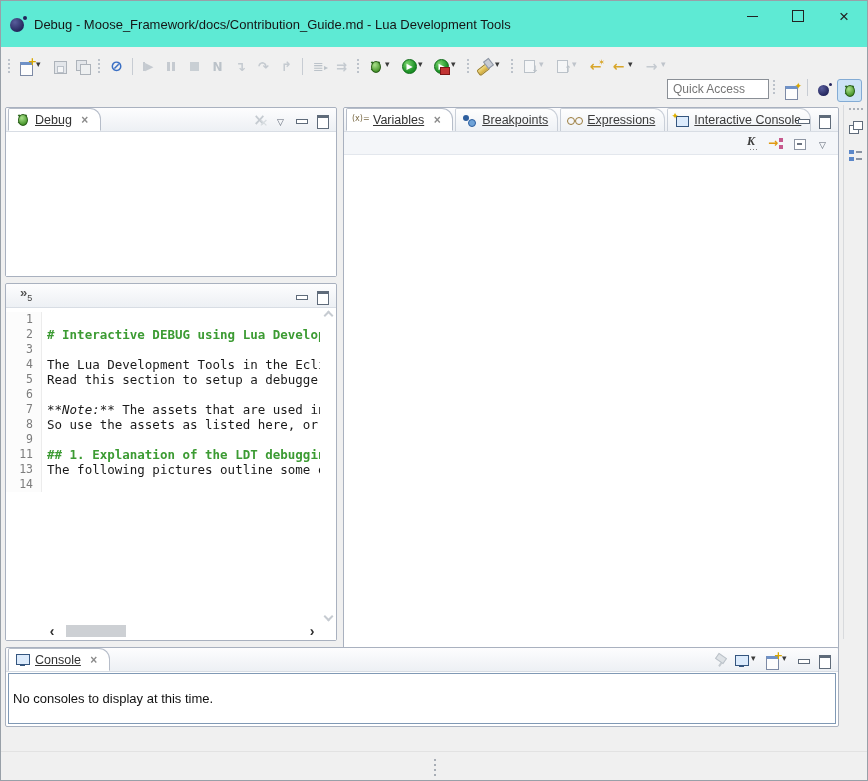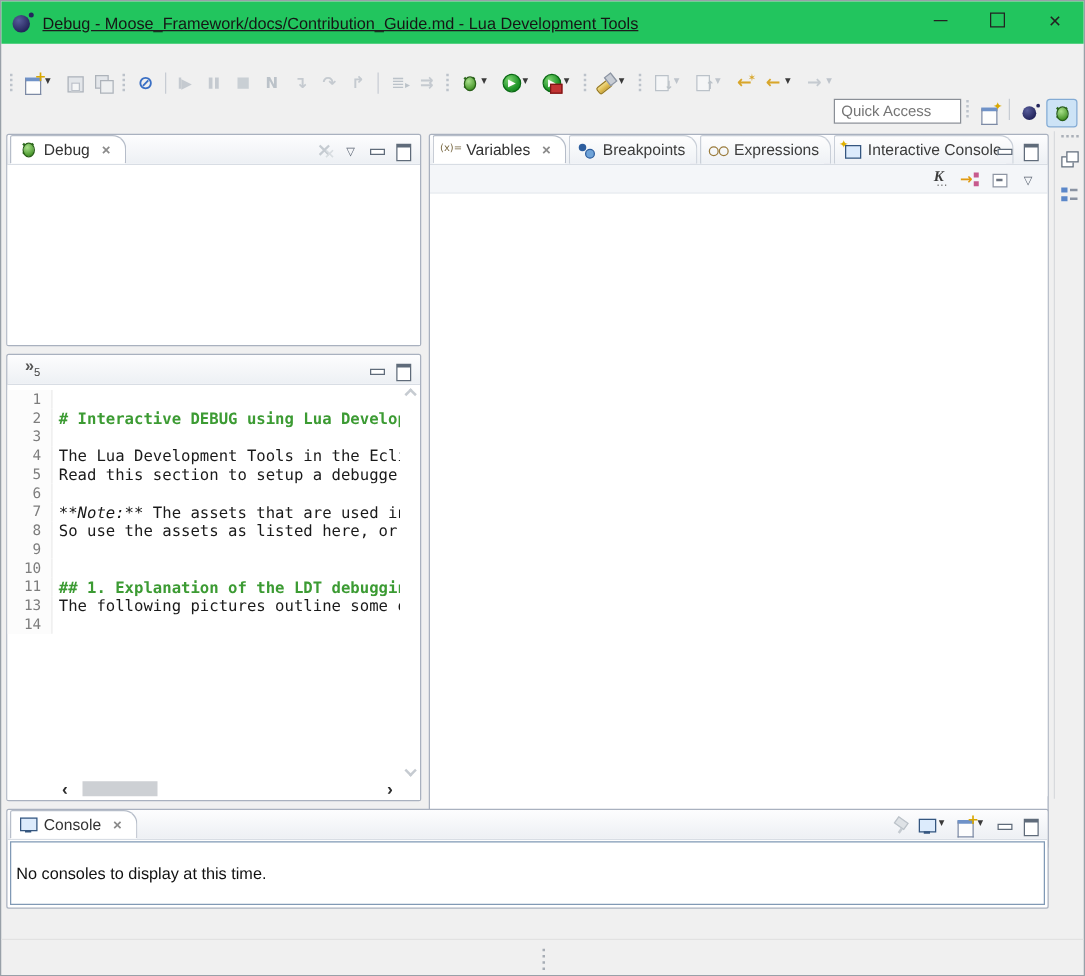--- a/index.html
+++ b/index.html
@@ -1,21 +1,21 @@
 <!DOCTYPE html>
 <html><head>
 <meta charset="utf-8">
 <style>
   html,body{margin:0;padding:0;background:#d8d8d8;}
   *{box-sizing:border-box;}
   .window{position:relative;width:868px;height:781px;background:#f0f0f0;border:1px solid #98a0a8;
     font-family:"Liberation Sans",sans-serif;font-size:13px;color:#1d1d1d;overflow:hidden;}
 
   
-  .titlebar{position:absolute;left:0;top:0;width:100%;height:34px;background:#22c55e;display:flex;align-items:center;padding-left:9px;text-decoration:underline;}
+  .titlebar{position:absolute;left:0;top:0;width:100%;height:46px;background:#5eead4;display:flex;align-items:center;padding-left:9px;}
   .app-icon{width:17px;height:17px;position:relative;margin-right:7px;}
   .app-icon::before{content:"";position:absolute;left:0;top:2px;width:14px;height:14px;border-radius:50%;
     background:radial-gradient(circle at 35% 30%,#585d9b,#23255c 72%);}
   .app-icon::after{content:"";position:absolute;right:0;top:0;width:4px;height:4px;border-radius:50%;background:#23255c;}
   .title-text{font-size:13px;color:#161616;}
   .win-controls{position:absolute;right:0;top:0;height:30px;display:flex;}
   .win-btn{width:46px;height:30px;display:flex;align-items:center;justify-content:center;background:transparent;border:none;position:relative;}
   .glyph-min::before{content:"";width:11px;height:0;border-top:1px solid #222;display:block;}
   .glyph-max::before{content:"";width:10px;height:10px;border:1px solid #222;display:block;}
   .glyph-close::before{content:"×";font-size:17px;color:#222;line-height:1;}
@@ -117,21 +117,21 @@
   .persp-btn.active{background:#cde3f6;border:1px solid #83abd4;}
 
   
   .panel{position:absolute;background:#fff;border:1px solid #a9b1bf;border-radius:2px;}
   .phead{height:24px;background:linear-gradient(#fdfdfe,#edf0f4);border-bottom:1px solid #d8dde4;display:flex;align-items:flex-end;position:relative;border-radius:2px 2px 0 0;}
   .phead-btns{position:absolute;right:3px;top:2px;display:flex;align-items:center;}
   .phead-btns .tb-btn{height:20px;padding:0 1px;}
   .tab{display:inline-flex;align-items:center;height:23px;padding:0 9px 0 5px;margin-left:2px;white-space:nowrap;color:#333;position:relative;border:1px solid transparent;}
   .tab.active{background:#fff;border:1px solid #b6bdc9;border-bottom:1px solid #fff;border-radius:2px 11px 0 0;}
   .tab.inactive{background:linear-gradient(#fefefe,#eef1f5);border:1px solid #c9cfd8;border-bottom:none;border-radius:2px 11px 0 0;color:#3c3c3c;}
-  .tab .label{margin-left:4px;font-size:12.5px;}
+  .tab .label{margin-left:4px;font-size:12.5px;text-decoration:underline;}
   .tab .close{margin-left:7px;width:12px;text-align:center;color:#8b8b8b;font-size:12px;}
   .tab .close::before{content:"×";font-weight:bold;}
   .sub-toolbar{height:23px;background:#f4f6f9;border-bottom:1px solid #e3e7ed;display:flex;align-items:center;justify-content:flex-end;padding-right:4px;}
   .pbody{background:#fff;}
 
   
   .hidden-tabs{margin-left:14px;margin-bottom:4px;color:#555;font-weight:bold;font-size:13px;position:relative;}
   .hidden-tabs::before{content:"»";}
   .hidden-tabs .cnt{font-weight:normal;font-size:9px;vertical-align:sub;color:#444;}
   .ed-body{position:absolute;left:0;right:0;top:24px;bottom:0;display:flex;flex-direction:column;background:#fff;}
@@ -375,21 +375,20 @@
         <div class="gutter-lines" id="code-lines">
             <div class="ed-line"><span class="ln">1</span><span class="code"></span></div>
             <div class="ed-line md-heading"><span class="ln">2</span><span class="code"><span># Interactive DEBUG using Lua Develop</span></span></div>
             <div class="ed-line"><span class="ln">3</span><span class="code"></span></div>
             <div class="ed-line"><span class="ln">4</span><span class="code"><span>The Lua Development Tools in the Ecli</span></span></div>
             <div class="ed-line"><span class="ln">5</span><span class="code"><span>Read this section to setup a debugger</span></span></div>
             <div class="ed-line"><span class="ln">6</span><span class="code"></span></div>
             <div class="ed-line"><span class="ln">7</span><span class="code"><span class="md-em">**Note:**</span><span> The assets that are used in</span></span></div>
             <div class="ed-line"><span class="ln">8</span><span class="code"><span>So use the assets as listed here, or </span></span></div>
             <div class="ed-line"><span class="ln">9</span><span class="code"></span></div>
-            <div class="ed-line"><span class="ln">10</span><span class="code"></span></div>
             <div class="ed-line md-heading"><span class="ln">11</span><span class="code"><span>## 1. Explanation of the LDT debuggin</span></span></div>
             <div class="ed-line"><span class="ln">13</span><span class="code"><span>The following pictures outline some o</span></span></div>
             <div class="ed-line"><span class="ln">14</span><span class="code"></span></div>
           </div>
         <div class="vscroll">
           <span class="chev up"></span>
           <span class="chev down"></span>
         </div>
       </div>
       <div class="hscroll">

